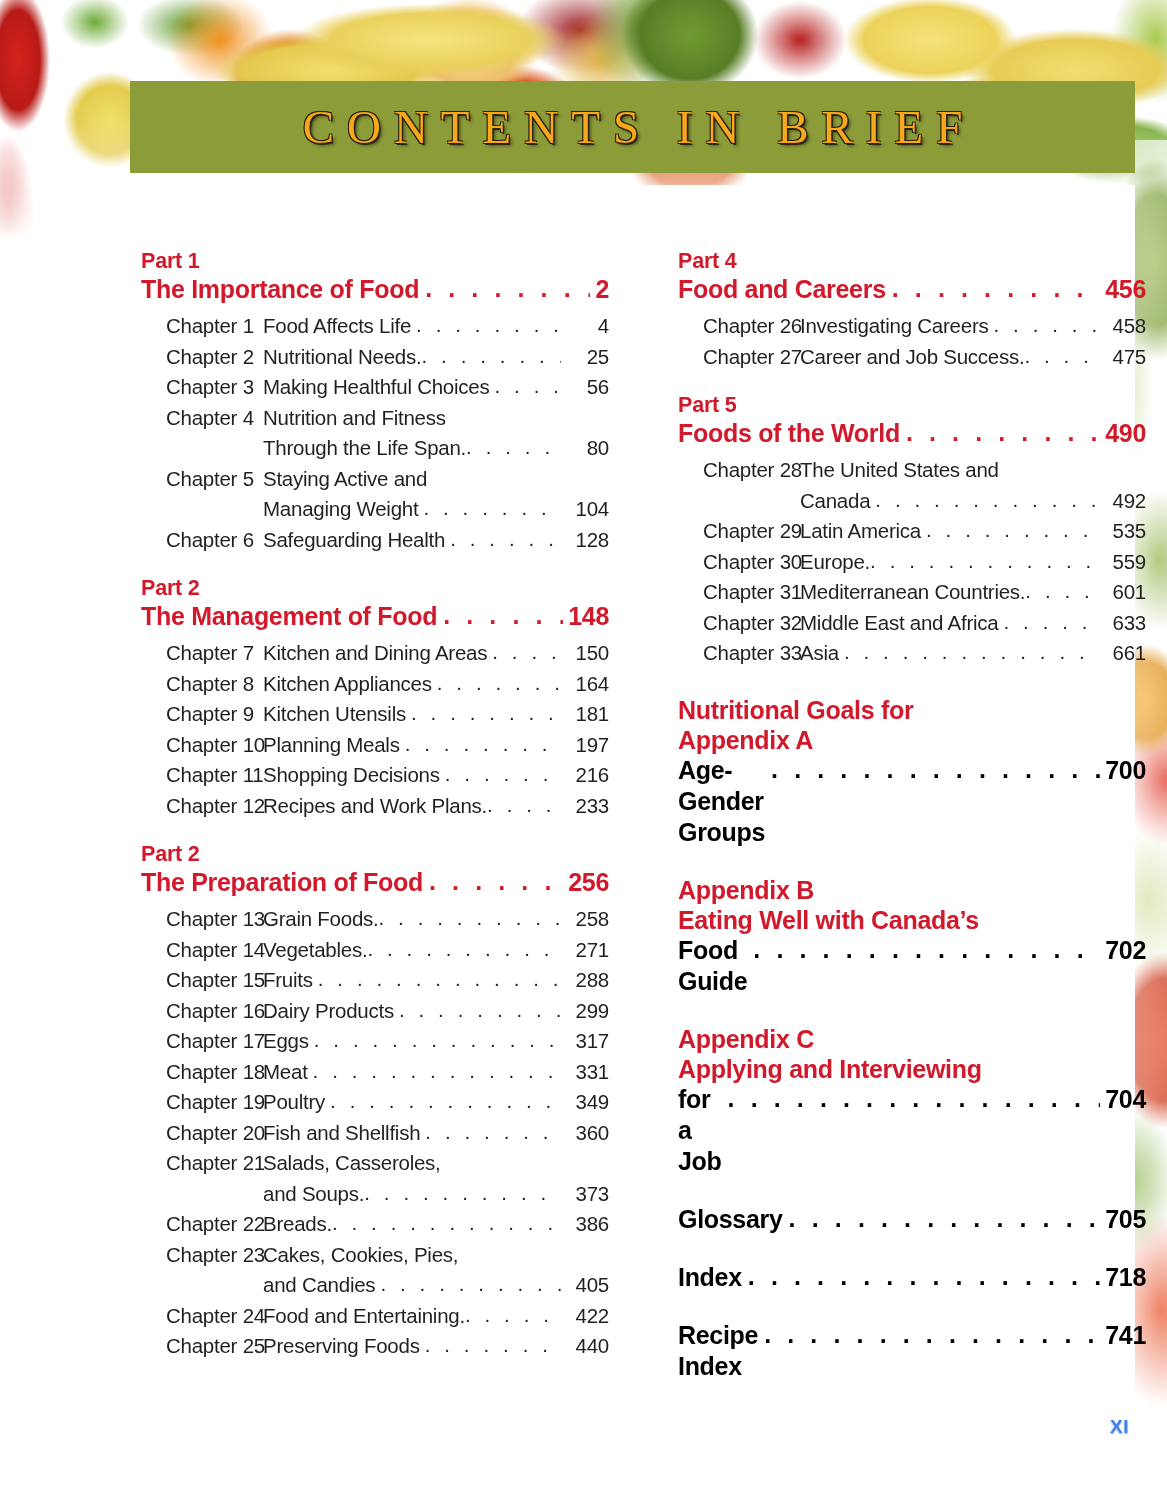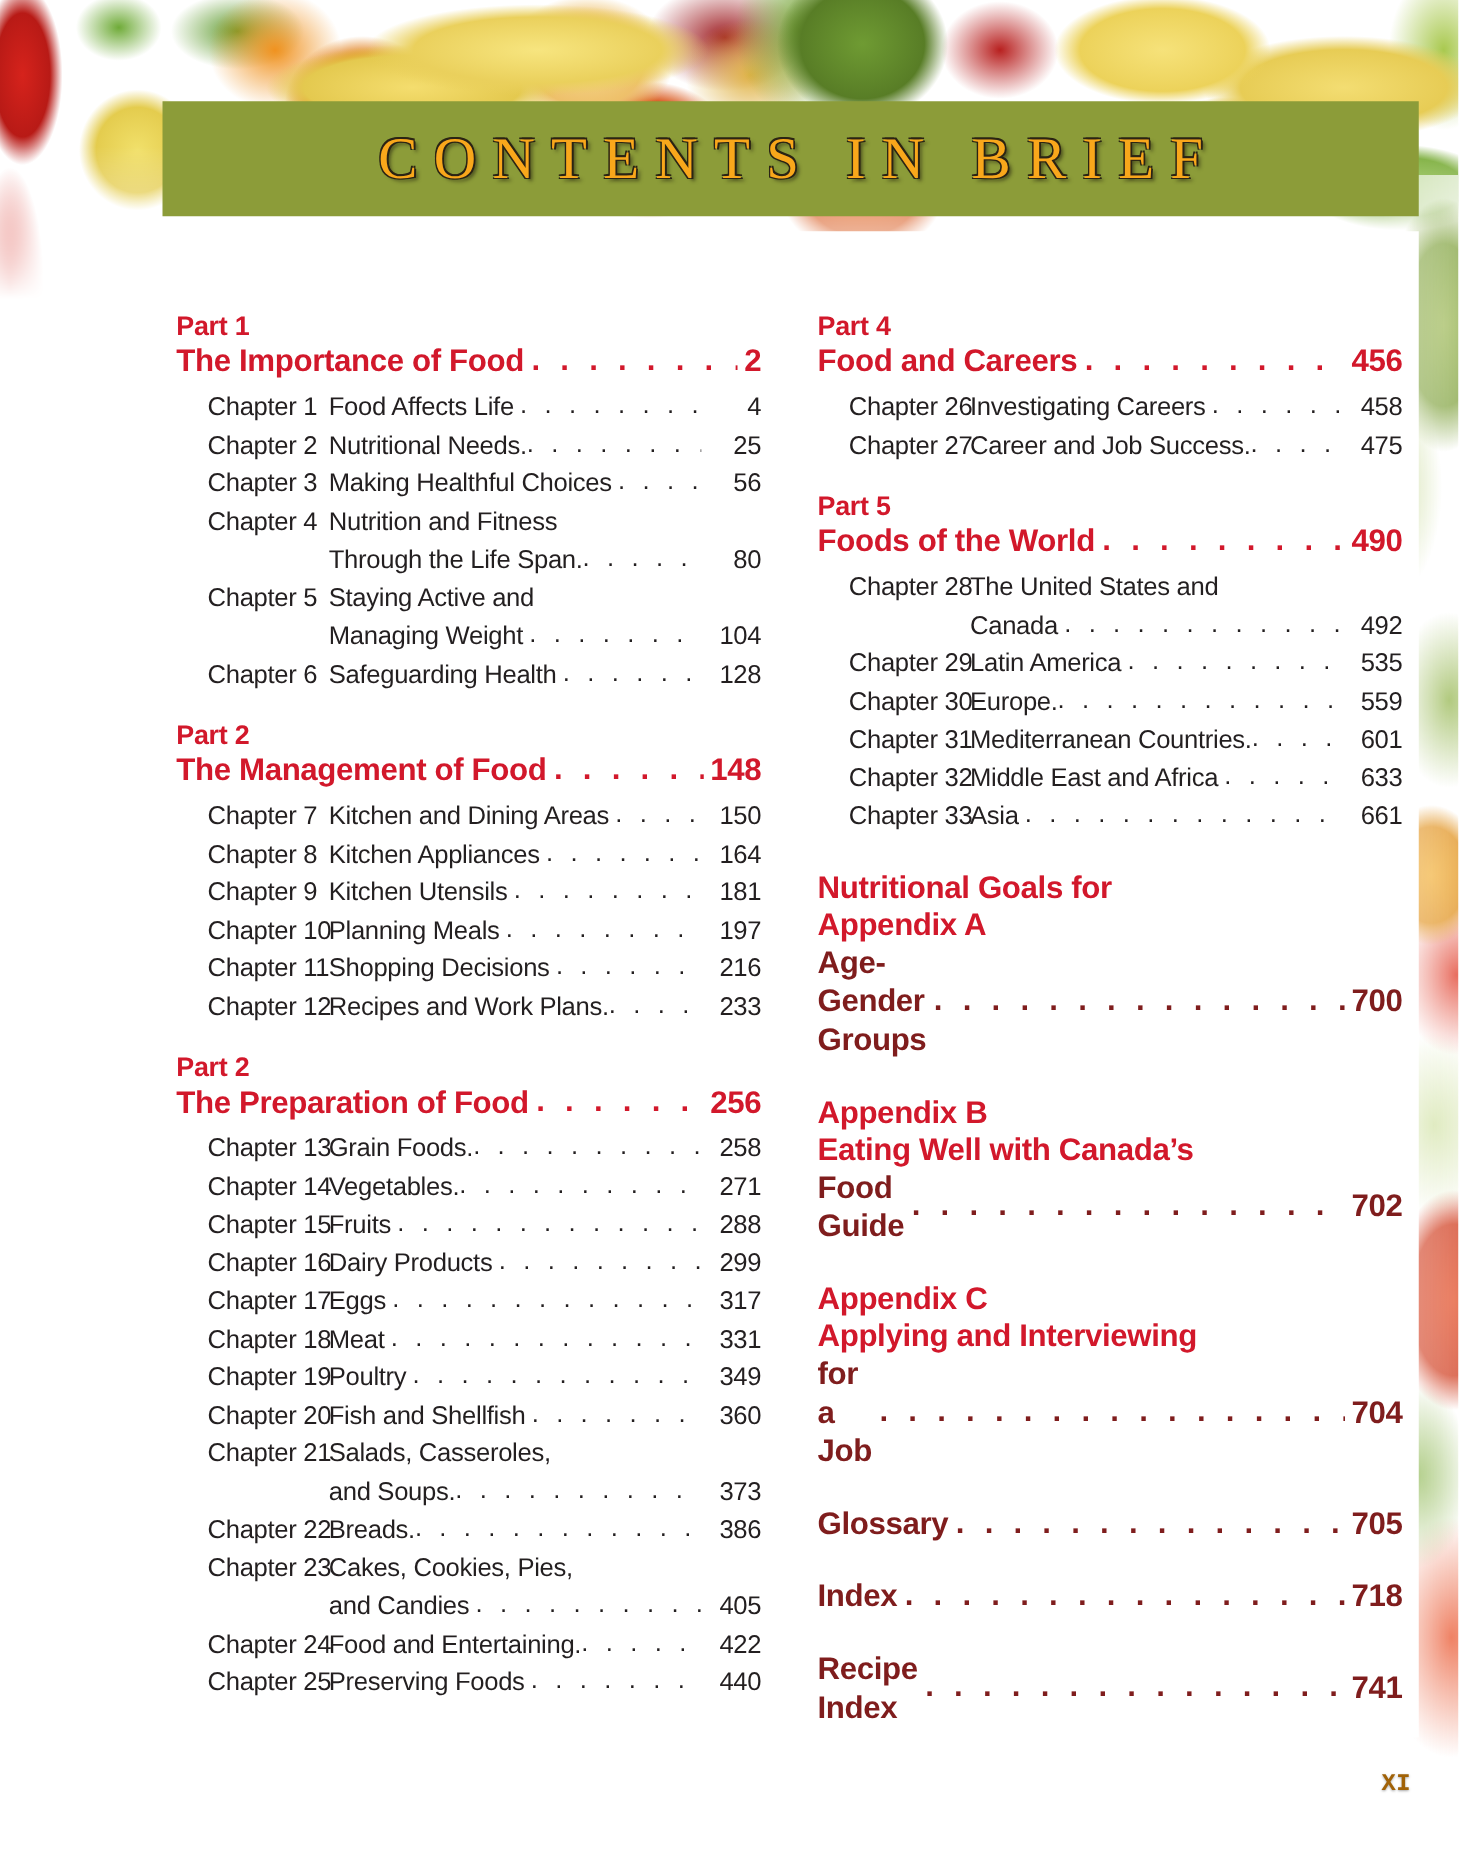--- a/index.html
+++ b/index.html
@@ -143,21 +143,21 @@
        3px  3px 3px rgba(30,26,12,.55);
     white-space: nowrap;
   }
 
   
   .toc {
     position: absolute;
     left: 141px; top: 248px;
     width: 970px;
     display: flex;
-    gap: 45px;
+    gap: 69px;
   }
   .col { width: 468px; }
 
   
   .part { margin-bottom: 6px; }
   .part-label {
     color: #d2182b;
     font-weight: bold;
     font-size: 21.5px;
     line-height: 26px;
@@ -239,38 +239,37 @@
   .bm-line {
     color: #d2182b;
     font-weight: bold;
     font-size: 25px;
     line-height: 30px;
     letter-spacing: -0.3px;
     white-space: nowrap;
   }
   .bm-last {
     display: flex;
-    align-items: center;
-    color: #7f1d1d;
+    align-items: flex-start;
+    color: #000000;
     font-weight: bold;
     font-size: 25px;
     line-height: 31px;
     letter-spacing: -0.3px;
   }
 
   
   .folio {
     position: absolute;
     right: 38px; bottom: 52px;
-    color: #a16207;
+    color: #3b82f6;
     font-weight: bold;
     font-size: 19px;
     letter-spacing: 0.5px;
     text-shadow: 0 1px 2px rgba(0,0,0,.35);
-    font-family: Liberation Mono, monospace;
   }
 </style>
 </head>
 <body>
 
 <div id="page">
 
   <div class="photo-layer top-band"></div>
   <div class="photo-layer right-strip"></div>
   <div class="photo-layer bottom-band"></div>

